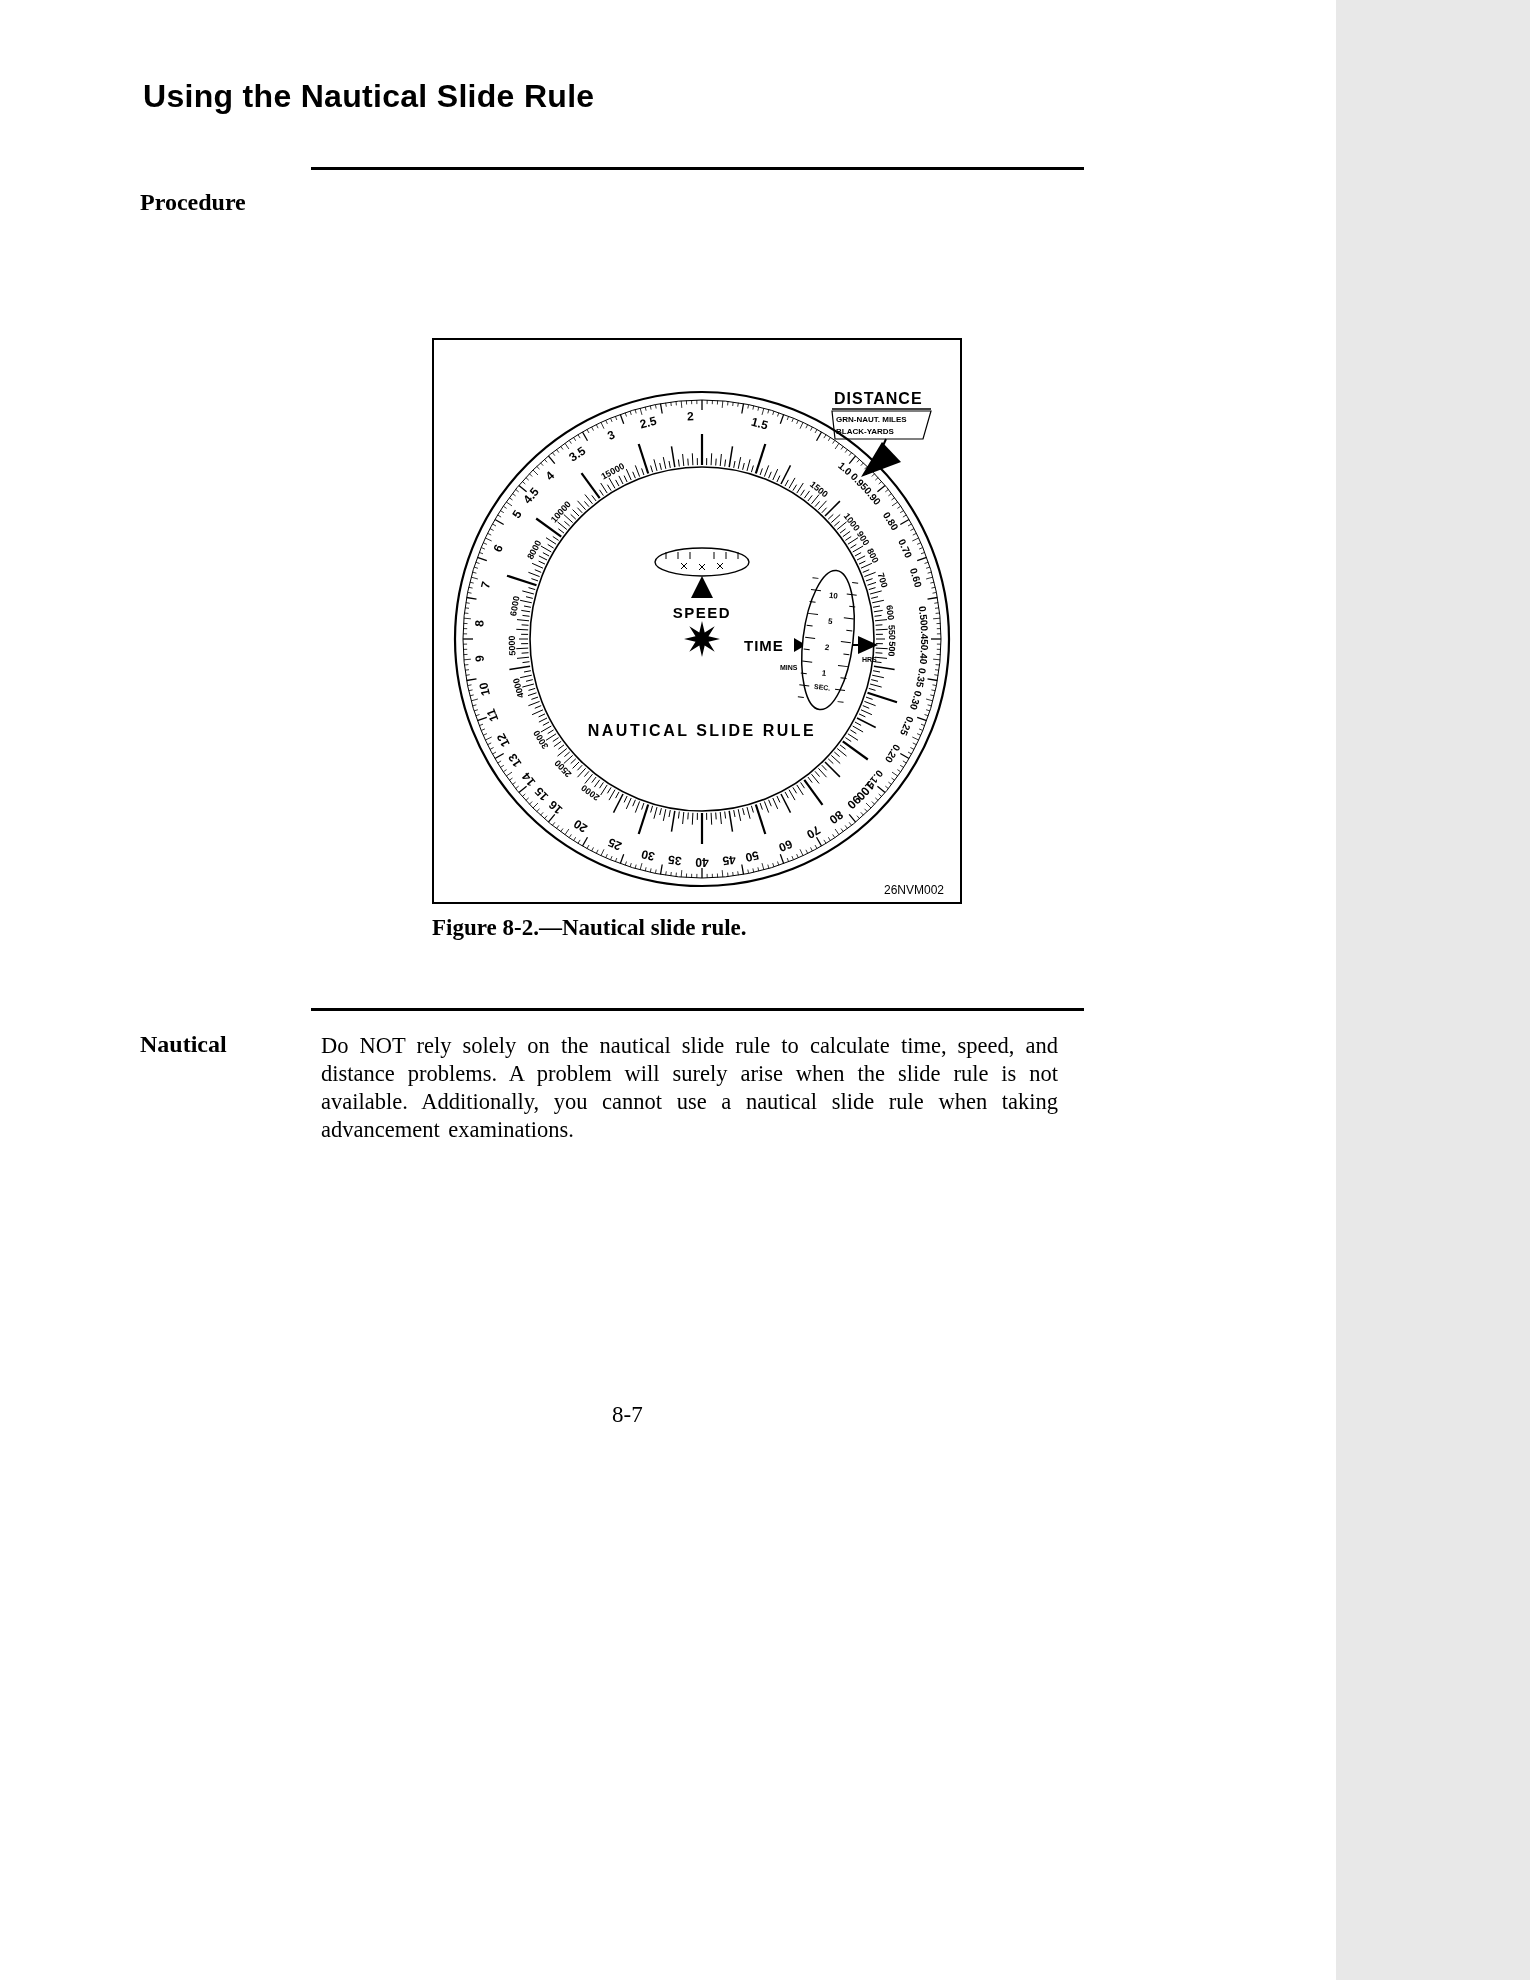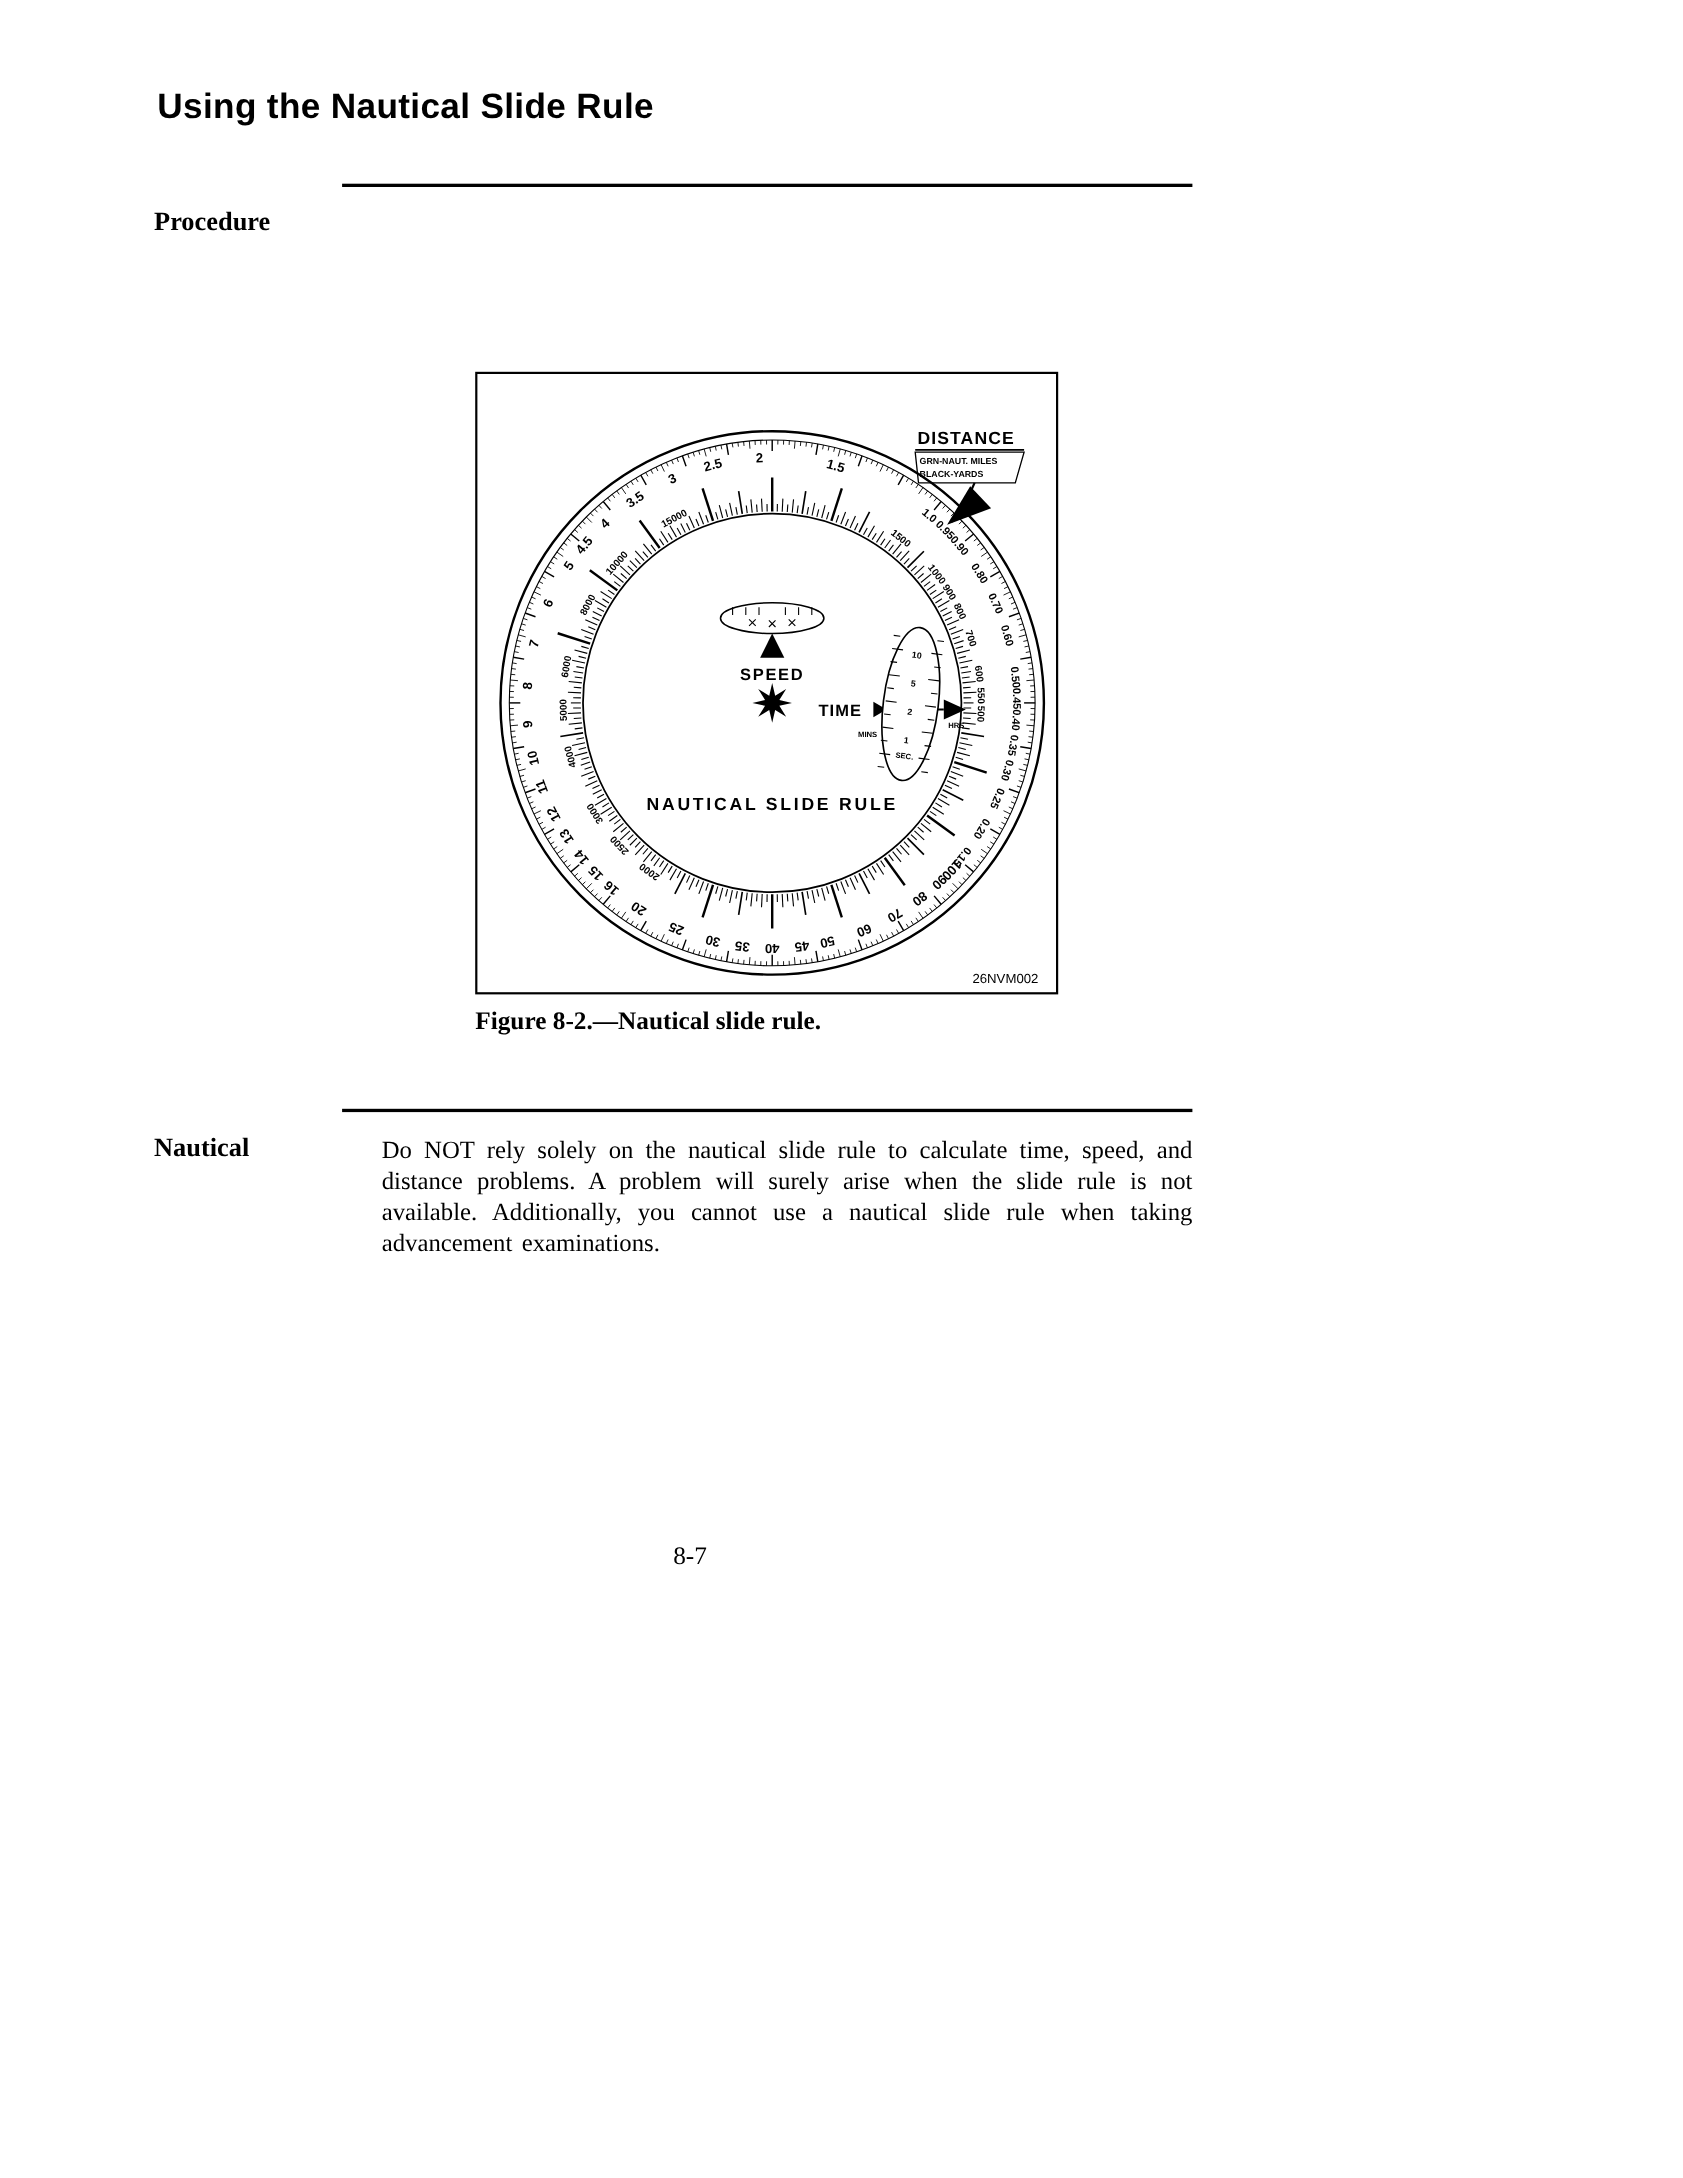--- a/index.html
+++ b/index.html
@@ -1,29 +1,29 @@
 <!DOCTYPE html>
 <html><head>
 <meta charset="utf-8">
 <style>
   html,body{margin:0;padding:0;background:#e8e8e8;}
-  .page{position:relative;width:1530px;height:1980px;background:#ffffff;overflow:hidden;
+  .page{position:relative;width:1336px;height:1980px;background:#ffffff;overflow:hidden;
         font-family:"Liberation Serif",serif;color:#000;}
   .title{position:absolute;left:143px;top:78px;margin:0;
          font-family:"Liberation Sans",sans-serif;font-size:32px;font-weight:bold;letter-spacing:0.3px;}
   .rule{position:absolute;left:311px;width:773px;height:3px;background:#000;}
   .rule-1{top:167px;}
   .rule-2{top:1008px;}
   .side-label{position:absolute;left:140px;font-weight:bold;font-size:24px;}
   .label-procedure{top:189px;}
   .label-caution{top:1031px;}
   .body-text{position:absolute;left:321px;width:737px;margin:0;font-size:22.5px;line-height:28px;
              text-align:justify;word-spacing:3px;}
   .text-procedure{top:190px;}
-  .text-caution{top:1032px;margin-left:26px;}
+  .text-caution{top:1032px;}
   .figure-frame{position:absolute;left:432px;top:338px;width:526px;height:562px;border:2px solid #000;background:#fff;}
   .figure-caption{position:absolute;left:432px;top:915px;width:530px;text-align:left;
                   font-weight:bold;font-size:23px;}
   .page-number{position:absolute;left:588px;top:1402px;font-size:23px;margin-left:24px;}
 </style>
 </head>
 <body>
 
 <div class="page">
 

